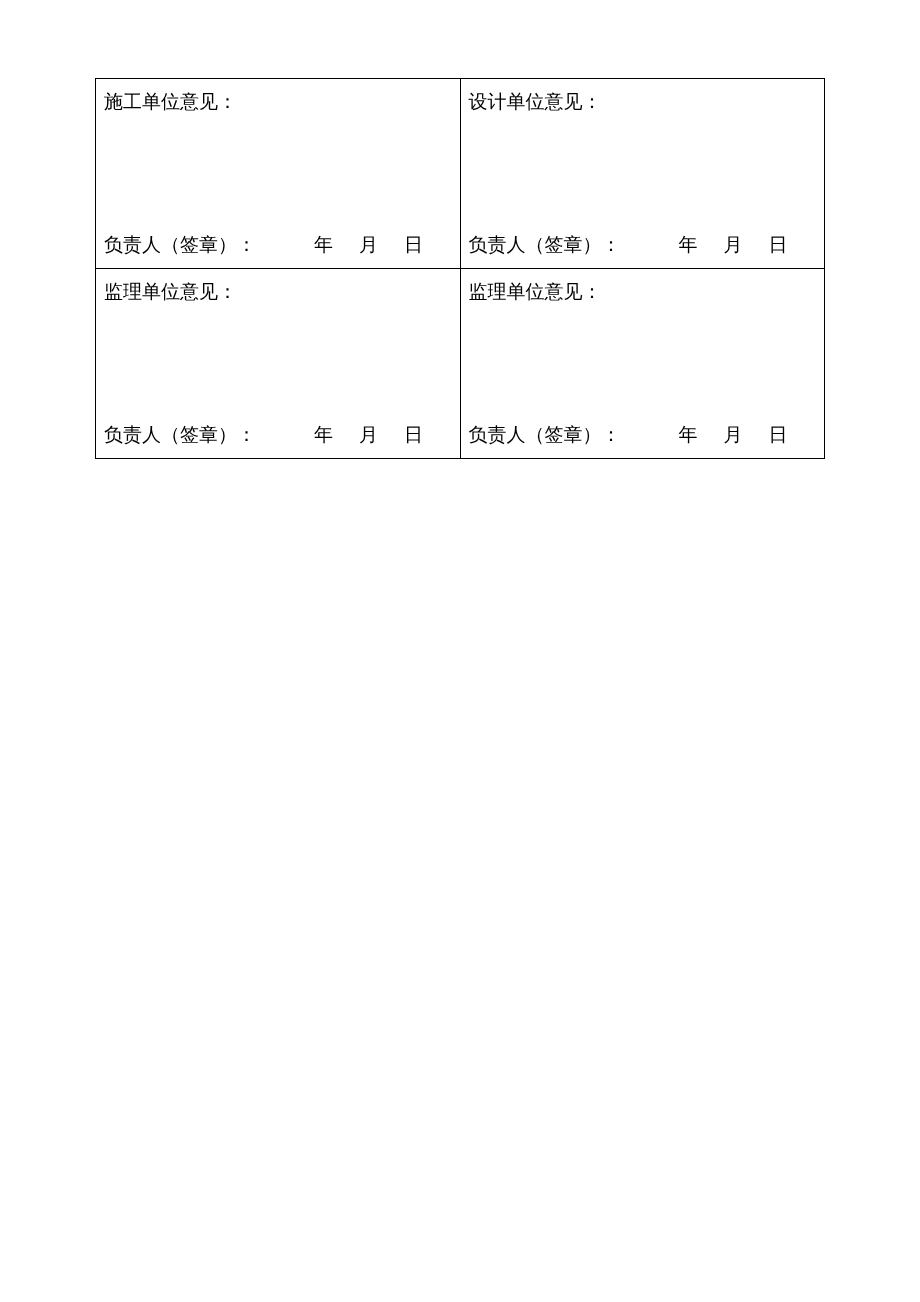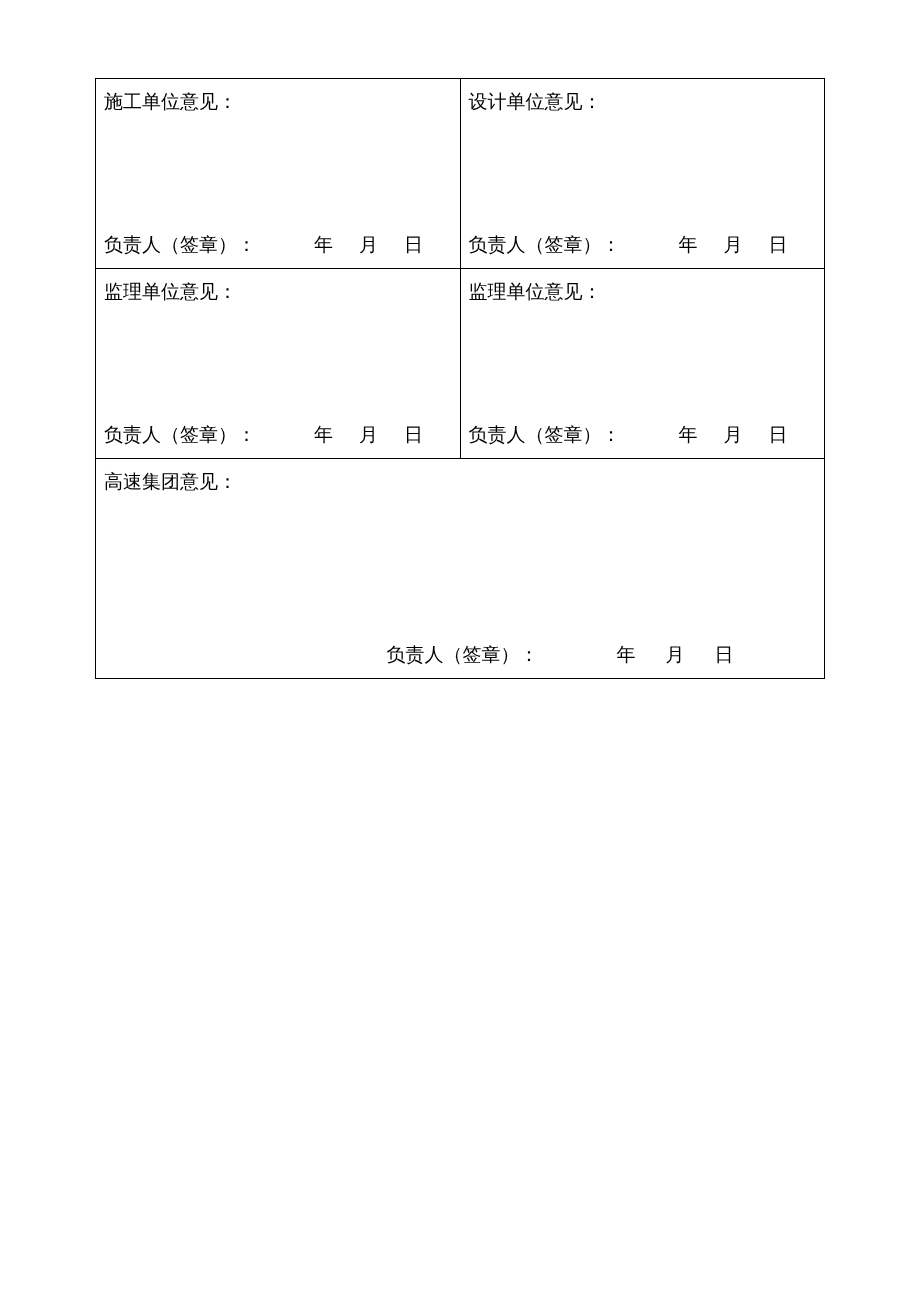--- a/index.html
+++ b/index.html
@@ -122,33 +122,15 @@
             <span class="sign-gap" style="width:58px"></span>
             <span class="date-part">年</span>
             <span class="sign-gap" style="width:26px"></span>
             <span class="date-part">月</span>
             <span class="sign-gap" style="width:26px"></span>
             <span class="date-part">日</span>
           </div>
         </div>
       </td>
     </tr>
-    <tr class="row-big">
-      <td colspan="2">
-        <div class="cell-inner">
-          <div class="opinion-title">高速集团意见：</div>
-          <div class="big-sign-wrapper">
-            <div class="sign-row" style="margin-left:200px">
-              <span class="sign-label">负责人（签章）：</span>
-              <span class="sign-gap" style="width:78px"></span>
-              <span class="date-part">年</span>
-              <span class="sign-gap" style="width:30px"></span>
-              <span class="date-part">月</span>
-              <span class="sign-gap" style="width:30px"></span>
-              <span class="date-part">日</span>
-            </div>
-          </div>
-        </div>
-      </td>
-    </tr>
   </tbody>
     </table>
 </div>
 
 </body></html>

